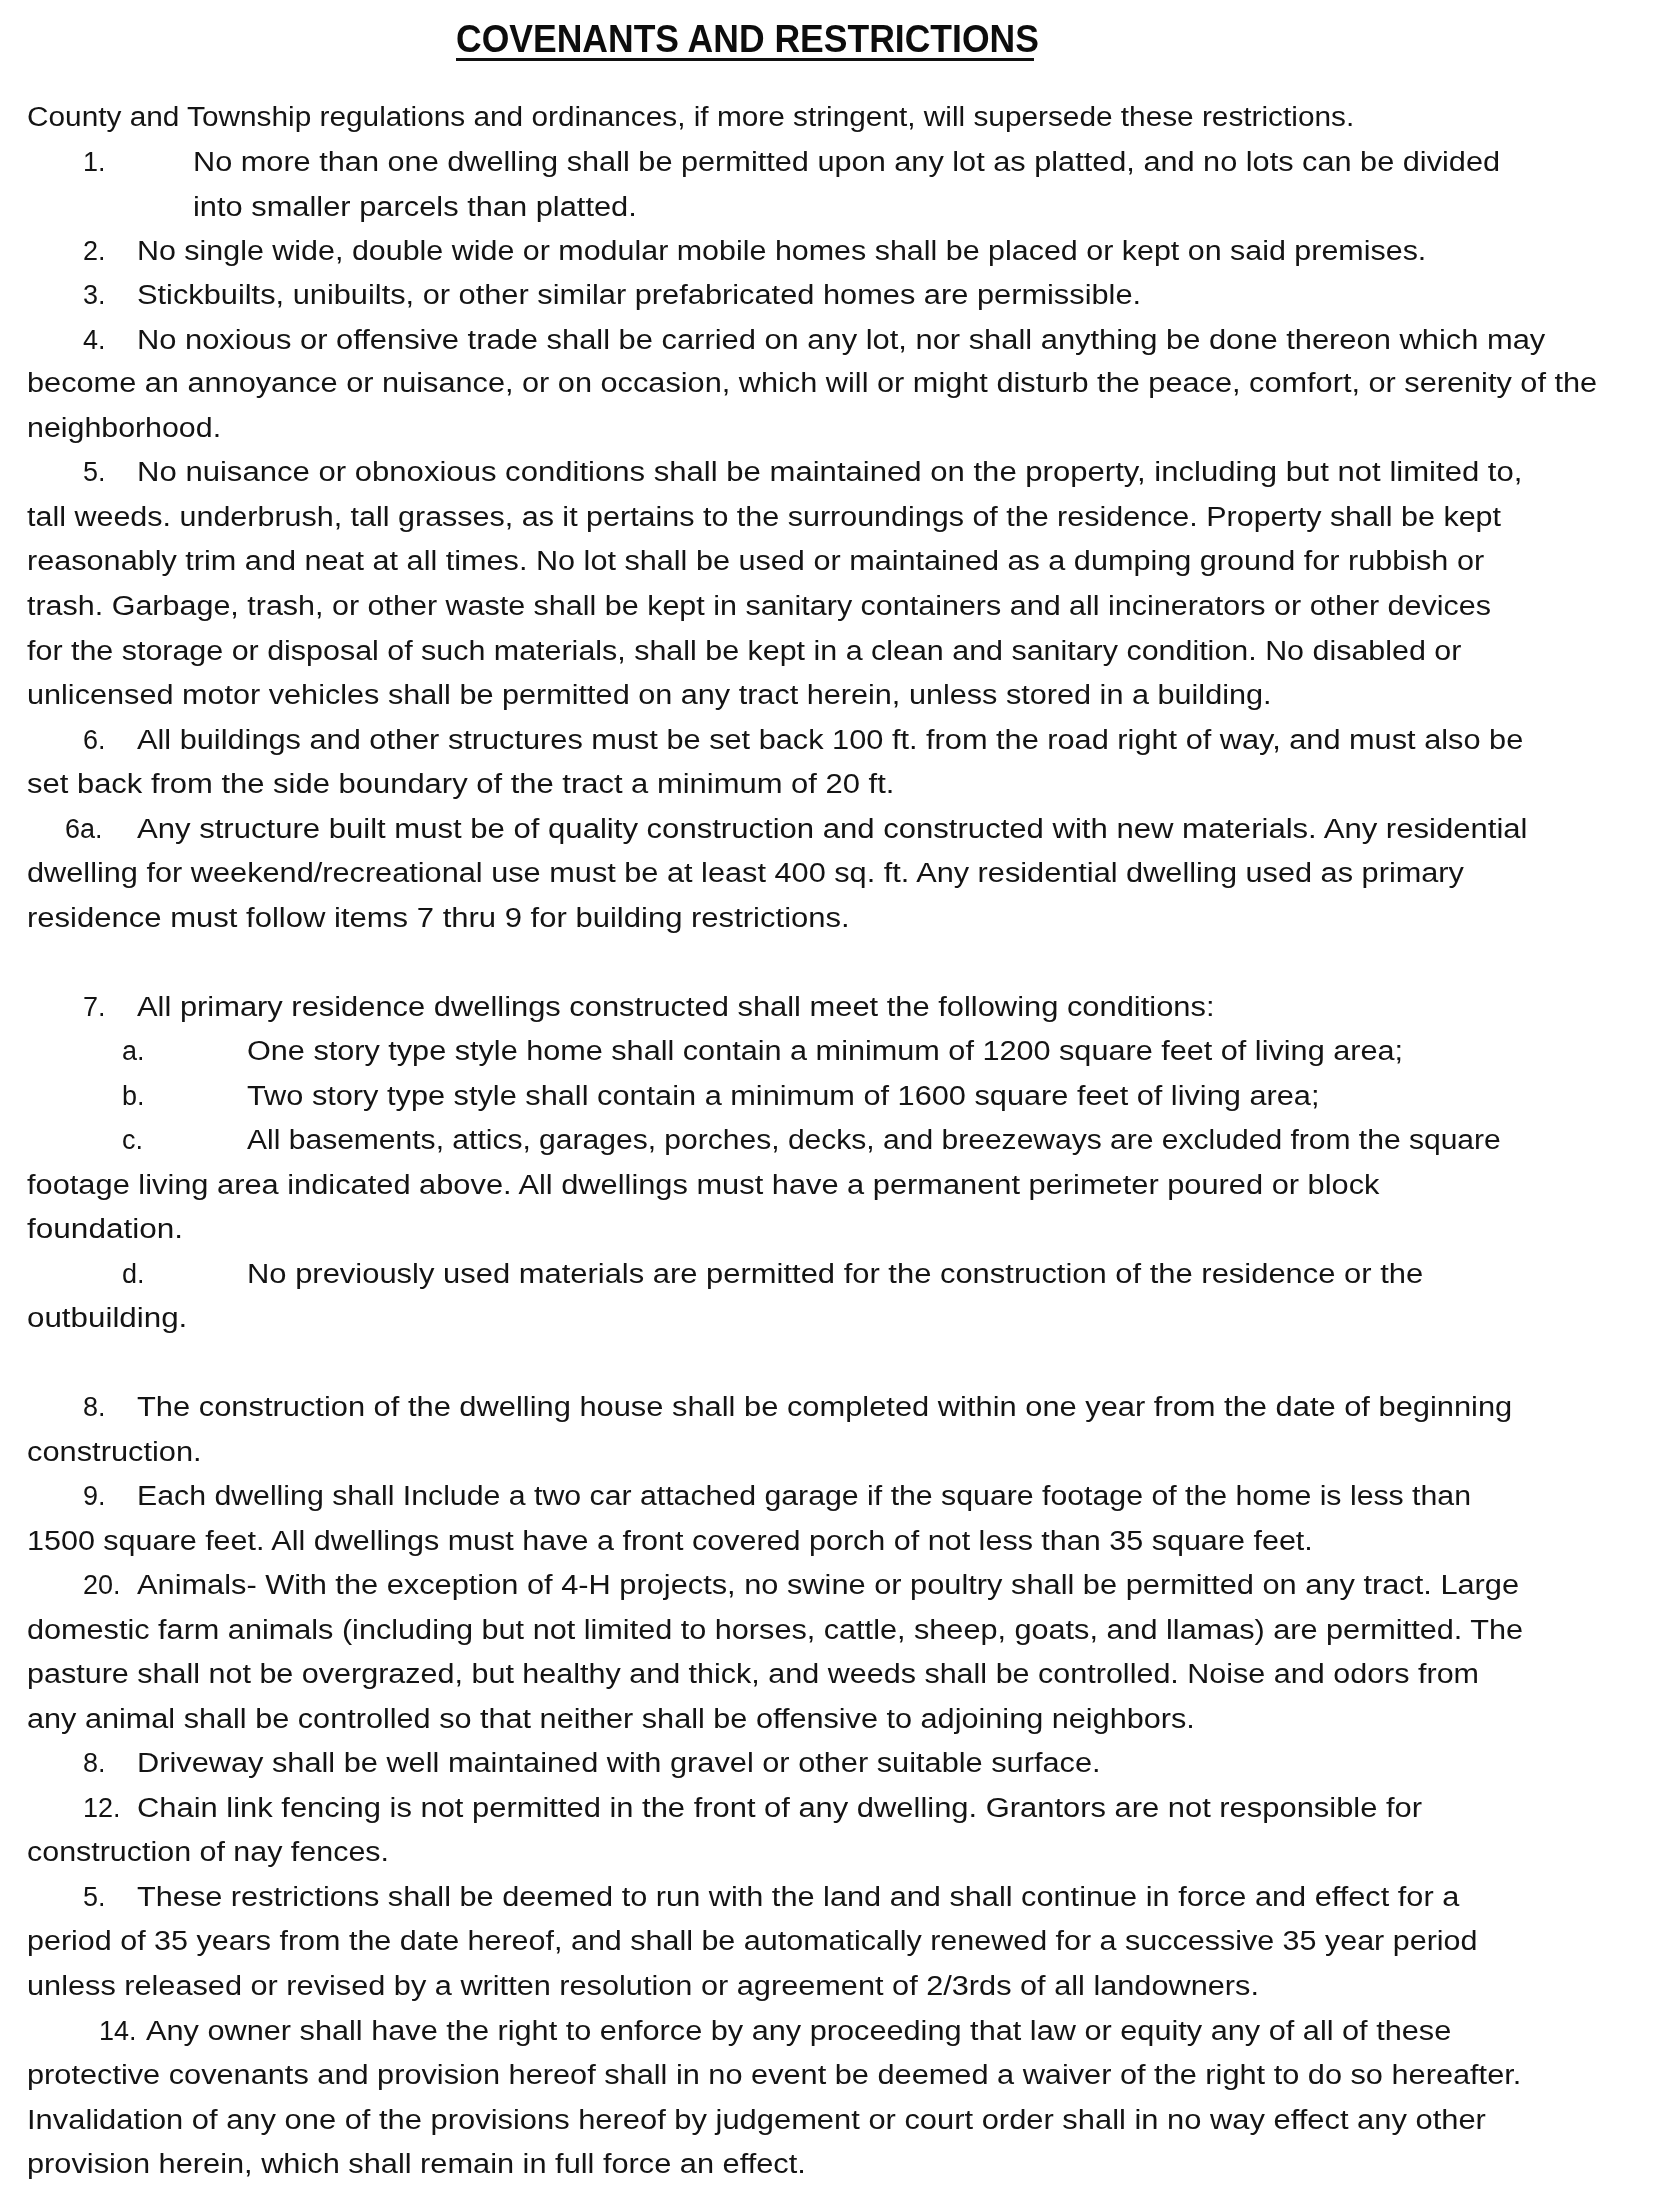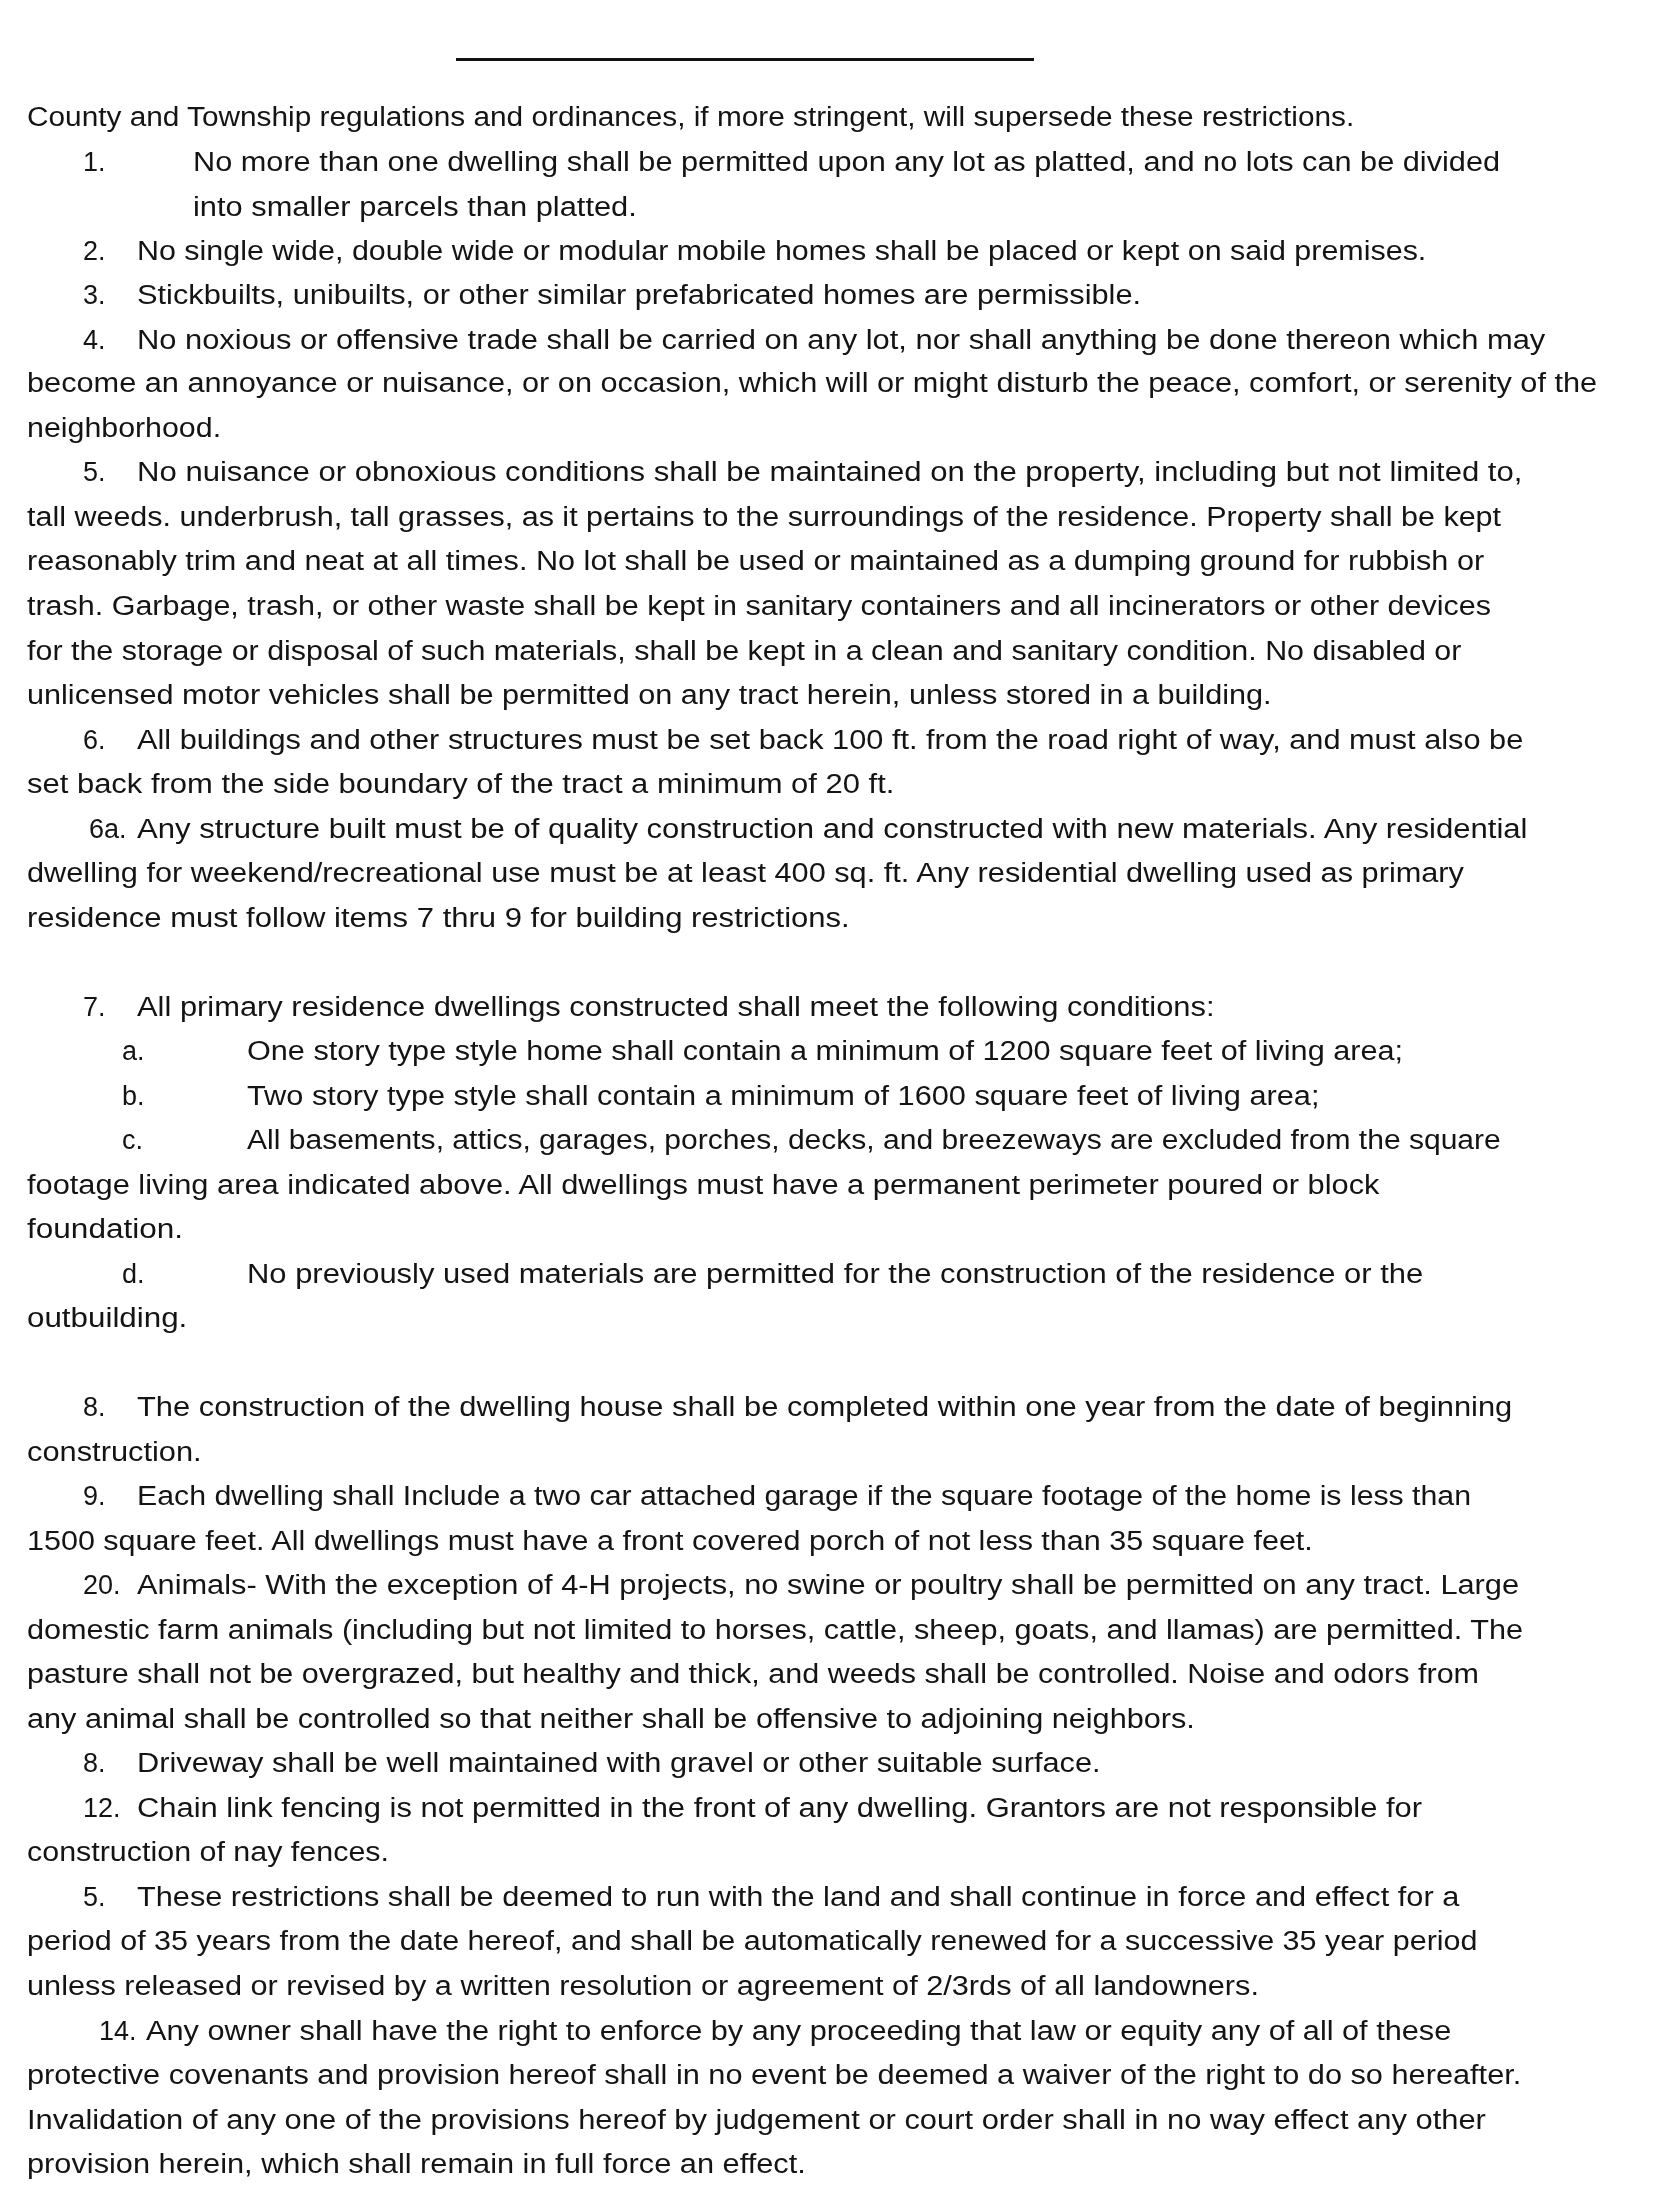--- a/index.html
+++ b/index.html
@@ -13,20 +13,23 @@
   .title-underline { position: absolute; left: 456px; top: 58px; width: 578px; height: 3.4px; background: #111; }
   .ln { position: absolute; height: 34px; line-height: 34px; font-size: 27px; white-space: nowrap; }
   .ln .lbl { position: absolute; top: 0; }
   .ln .txt { position: absolute; top: 0; display: inline-block; transform-origin: 0 50%; }
 </style>
 </head>
 <body>
 
 <div class="page">
 
+  <div class="title">
+    <span class="tt" style="transform: scaleX(0.9349);">COVENANTS AND RESTRICTIONS</span>
+  </div>
   <div class="title-underline"></div>
 
   <div class="ln" style="top:100px">
     <span class="txt" style="left: 27px; transform: scaleX(1.1031);">County and Township regulations and ordinances, if more stringent, will supersede these restrictions.</span>
   </div>
 
   <div class="ln" style="top:145px">
     <span class="lbl" style="left:83px">1.</span>
     <span class="txt" style="left: 193px; transform: scaleX(1.1368);">No more than one dwelling shall be permitted upon any lot as platted, and no lots can be divided</span>
   </div>
@@ -77,21 +80,21 @@
 
   <div class="ln" style="top:723px">
     <span class="lbl" style="left:83px">6.</span>
     <span class="txt" style="left: 137px; transform: scaleX(1.138);">All buildings and other structures must be set back 100 ft. from the road right of way, and must also be</span>
   </div>
   <div class="ln" style="top:767px">
     <span class="txt" style="left: 27px; transform: scaleX(1.1468);">set back from the side boundary of the tract a minimum of 20 ft.</span>
   </div>
 
   <div class="ln" style="top:812px">
-    <span class="lbl" style="left:89px">6a.</span>
+    <span class="lbl" style="left:65px">6a.</span>
     <span class="txt" style="left: 137px; transform: scaleX(1.151);">Any structure built must be of quality construction and constructed with new materials. Any residential</span>
   </div>
   <div class="ln" style="top:856px">
     <span class="txt" style="left: 27px; transform: scaleX(1.1371);">dwelling for weekend/recreational use must be at least 400 sq. ft. Any residential dwelling used as primary</span>
   </div>
   <div class="ln" style="top:901px">
     <span class="txt" style="left: 27px; transform: scaleX(1.1493);">residence must follow items 7 thru 9 for building restrictions.</span>
   </div>
 
   <div class="ln" style="top:990px">

